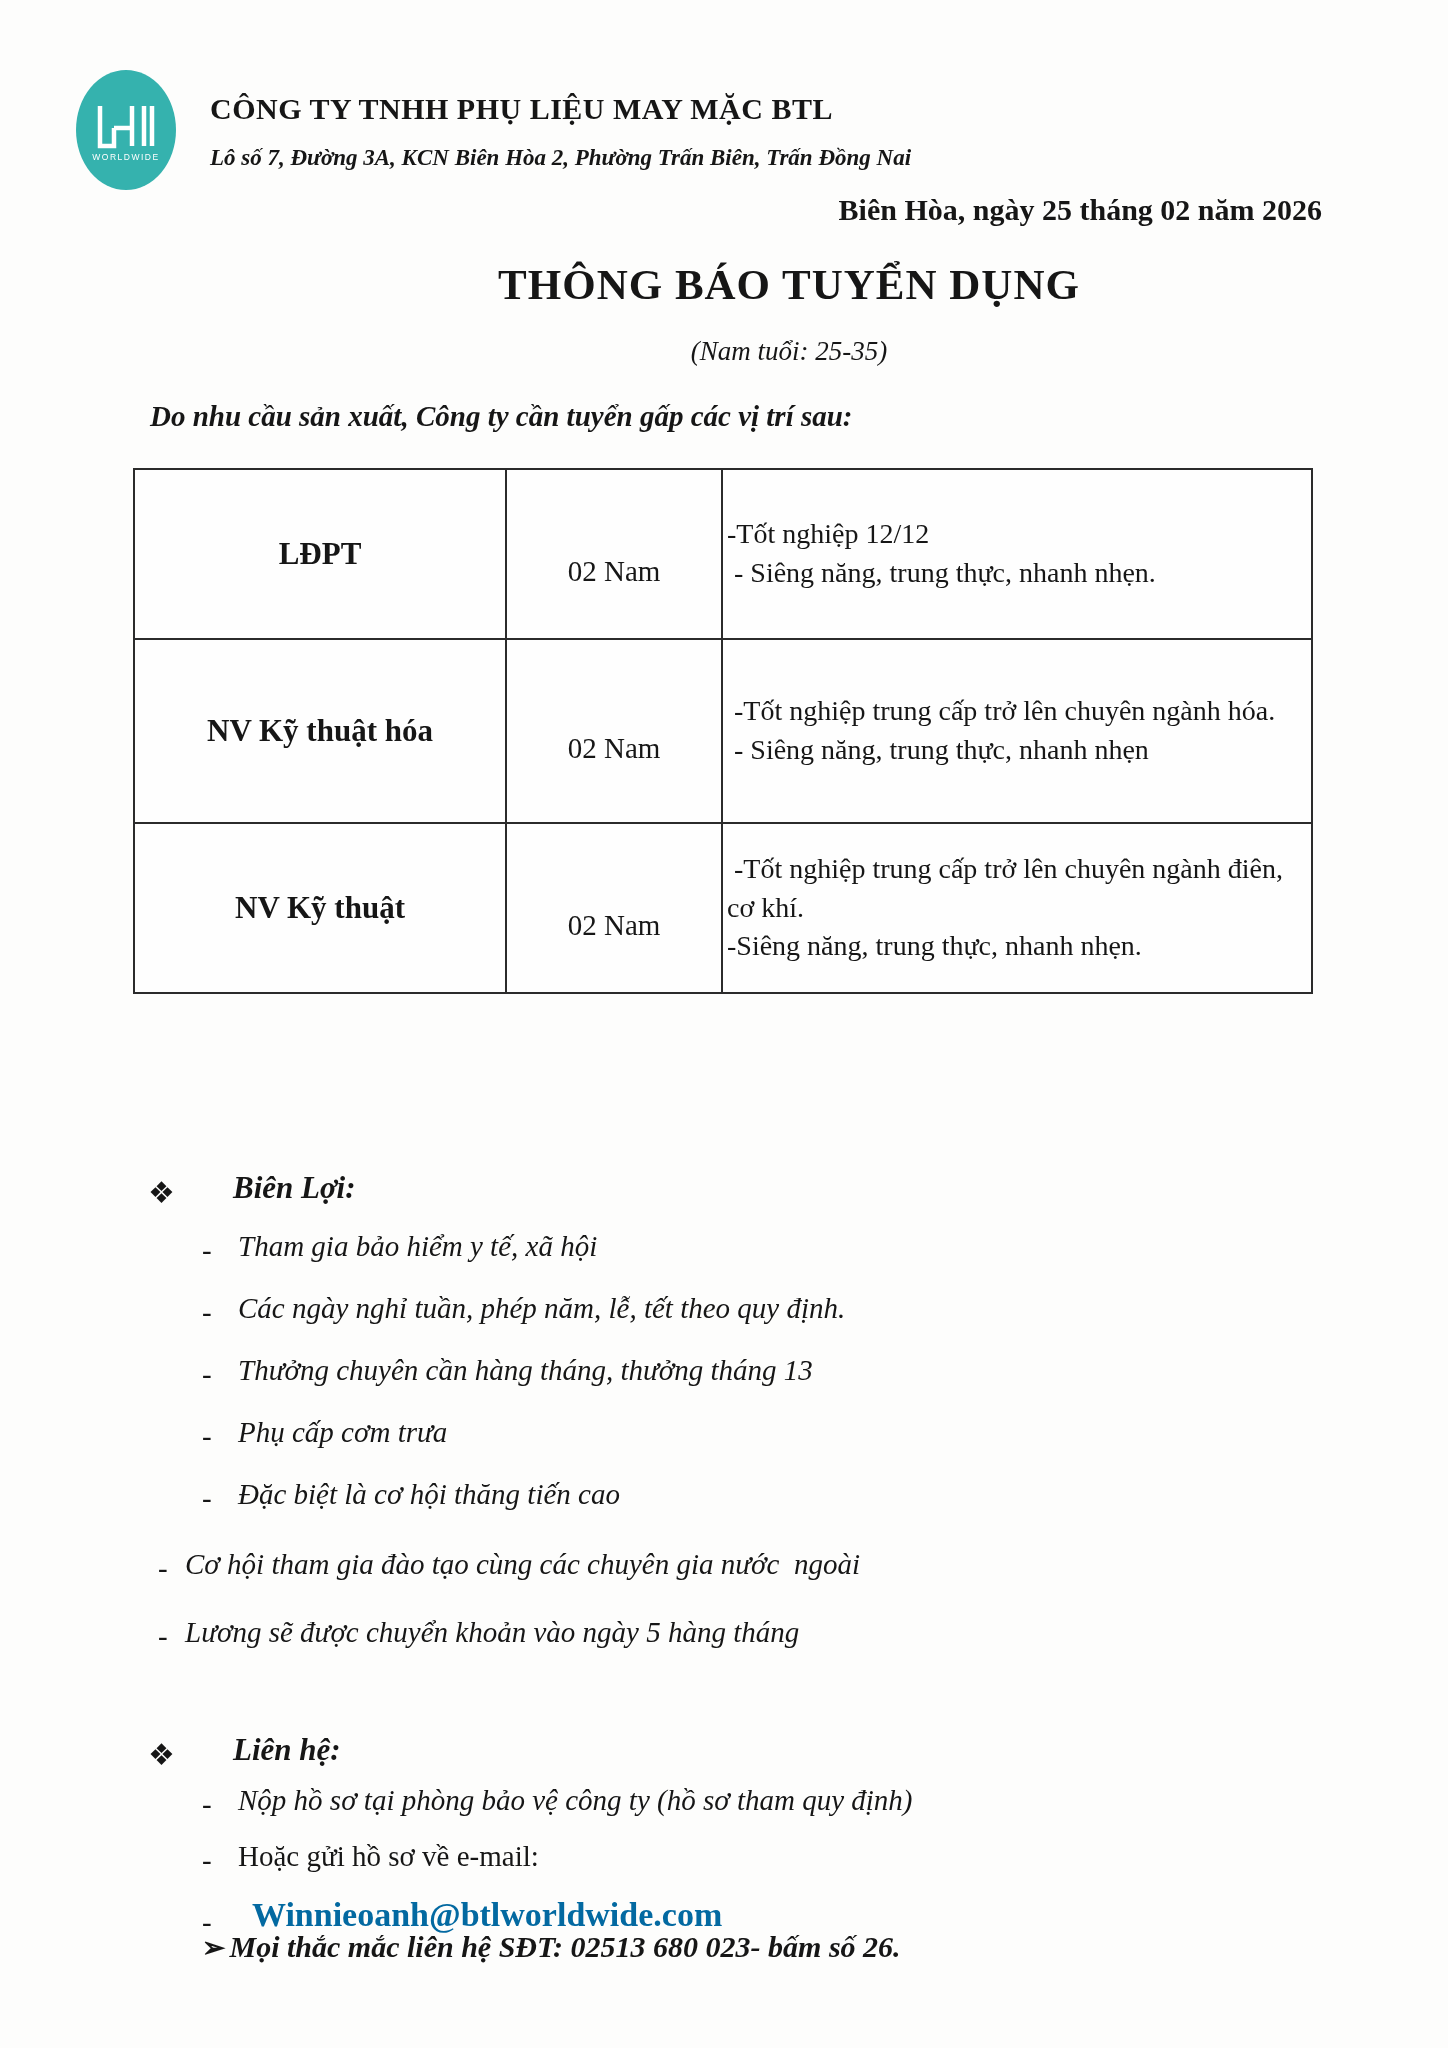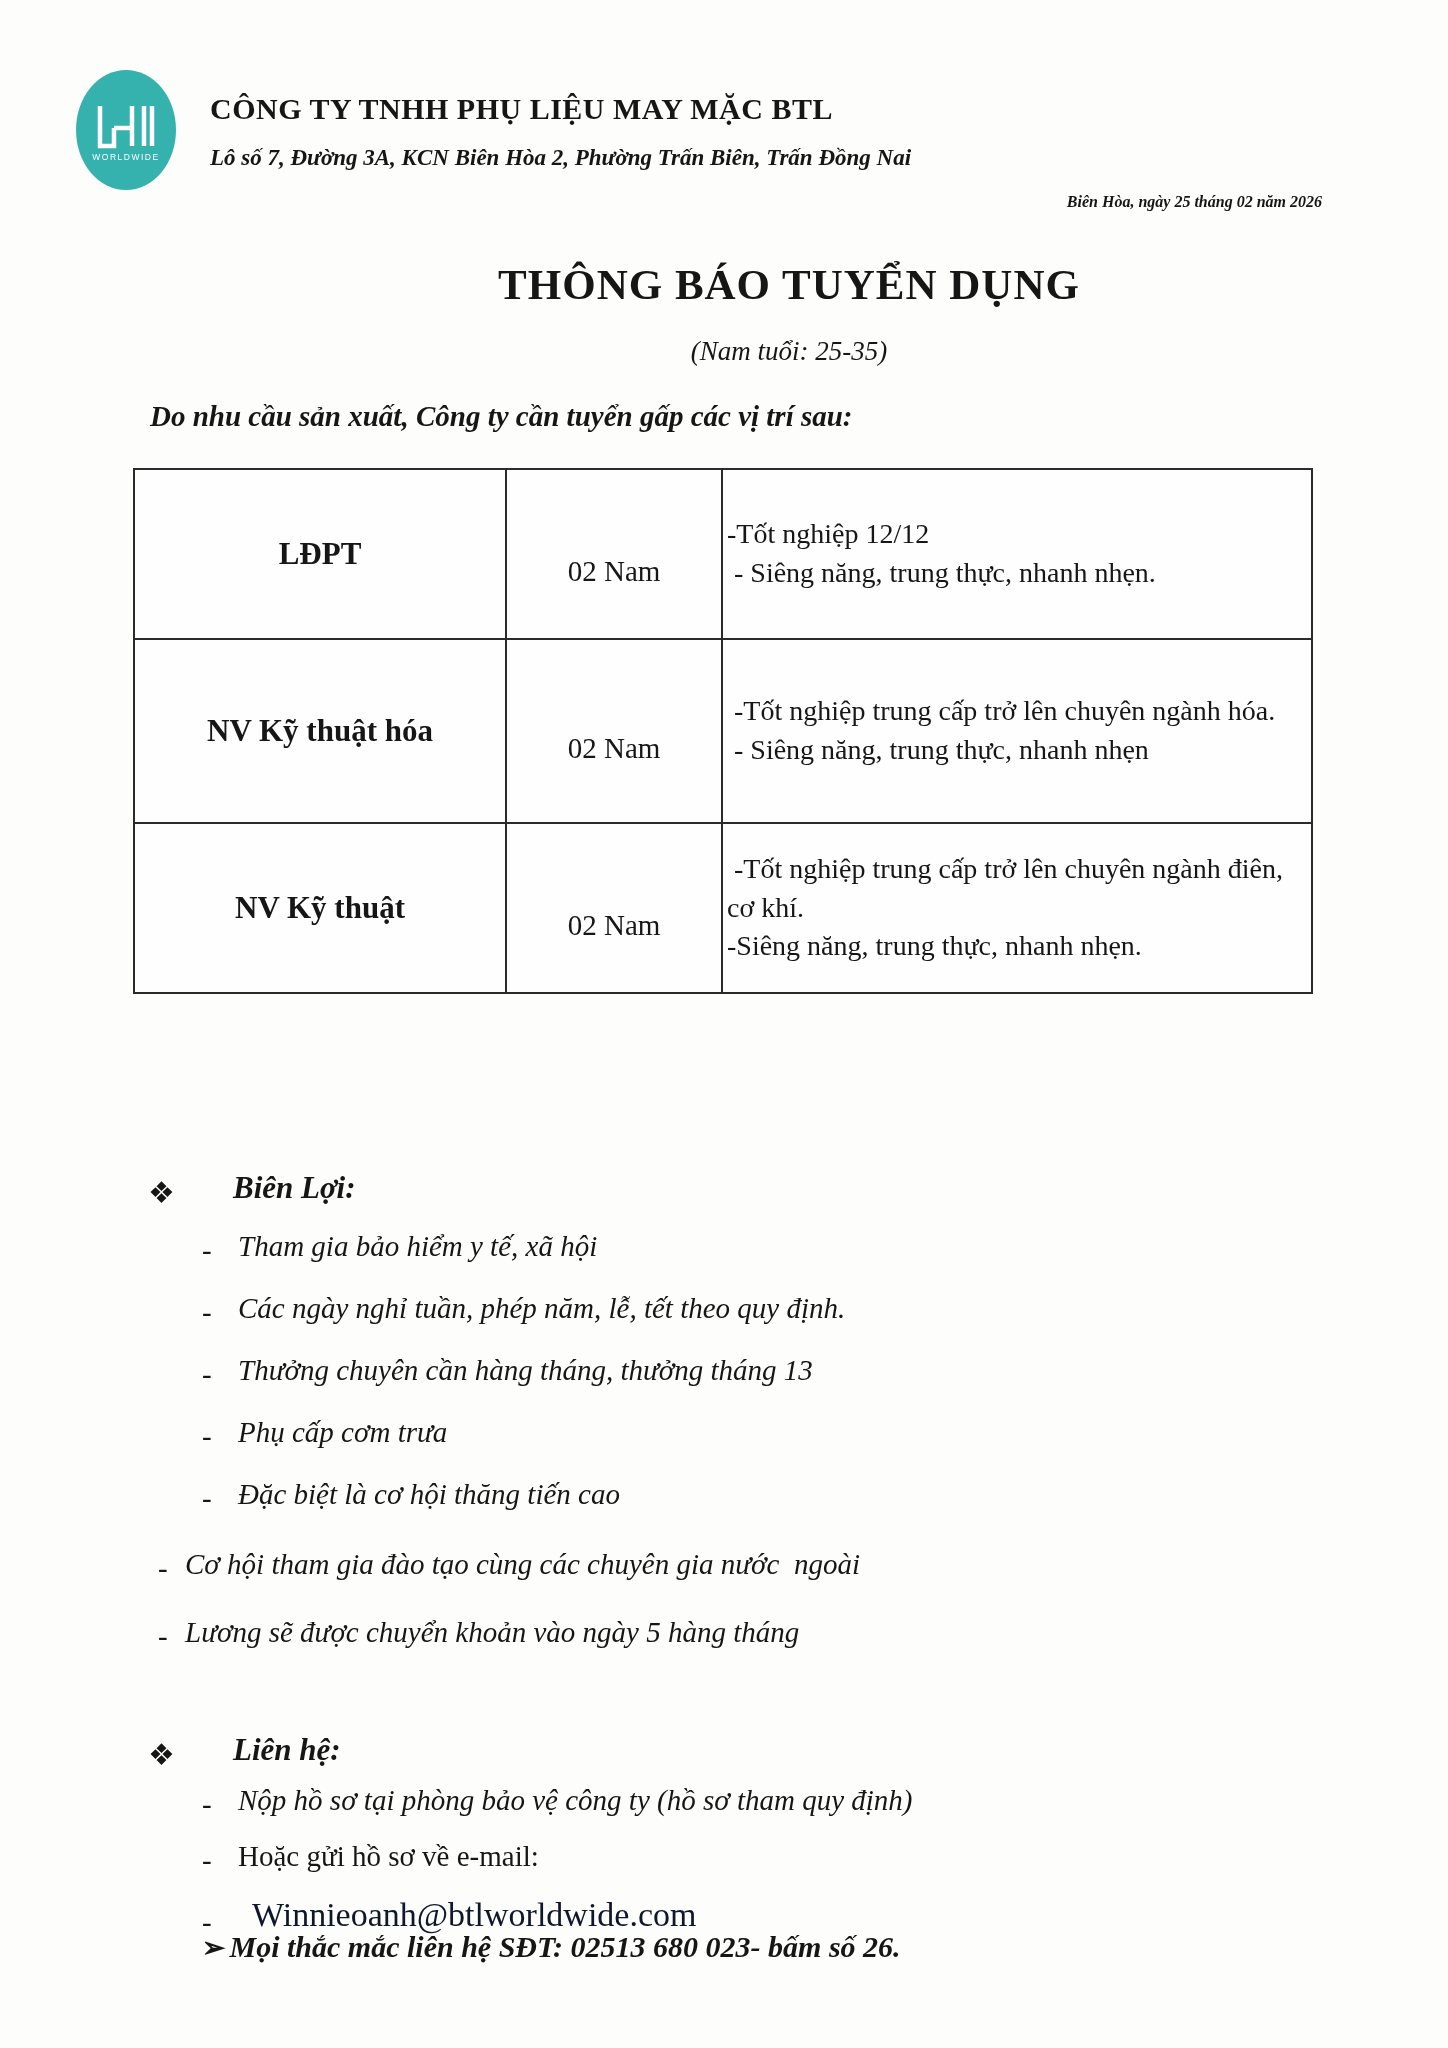--- a/index.html
+++ b/index.html
@@ -11,21 +11,21 @@
     color:#161616;
     overflow:hidden;
   }
   .abs { position:absolute; }
 
   
   .logo-wrap { left:76px; top:70px; width:100px; height:120px; }
   .logo-ellipse { width:100%; height:100%; }
   .company-name { left:210px; top:92px; font-size:30px; font-weight:bold; letter-spacing:0.5px; }
   .company-address { left:210px; top:145px; font-size:23px; font-weight:bold; font-style:italic; }
-  .date-line { right:126px; top:193px; font-size:16px; font-weight:bold; font-style:italic; }
+  .date-line { right:126px; top:193px; font-size:30px; font-weight:bold; }
 
   
   .title-block { left:130px; right:0; top:258px; text-align:center; }
   .doc-title { font-size:43px; font-weight:bold; letter-spacing:1px; line-height:1.25; }
   .doc-subtitle { font-size:27px; font-style:italic; margin-top:24px; }
 
   .intro-line { left:150px; top:400px; font-size:29px; font-weight:bold; font-style:italic; }
 
   
   table.jobs {
@@ -48,21 +48,21 @@
   tr.r2 td.pos { height:184px; }
 
   
   .bullet { font-size:30px; }
   .sec-heading { font-size:31px; font-weight:bold; font-style:italic; }
   .dash { font-size:29px; font-style:italic; }
   .li-text { font-size:29px; font-style:italic; white-space:pre-wrap; }
   .li-text.roman { font-style:normal; }
 
   .email-line { font-size:34px; }
-  .email-link { color:#0f172a; text-decoration:none; }
+  .email-link { color:#0369a1; text-decoration:none;font-weight:bold; }
 
   .footer-note { left:202px; top:1930px; font-size:30px; font-weight:bold; font-style:italic; }
   .footer-arrow { font-style:normal; font-size:28px; margin-right:4px; }
 </style>
 </head>
 <body>
 
 <div class="abs logo-wrap">
   <svg class="logo-ellipse" viewBox="0 0 100 120">
     <ellipse cx="50" cy="60" rx="50" ry="60" fill="#35b2ae"></ellipse>

